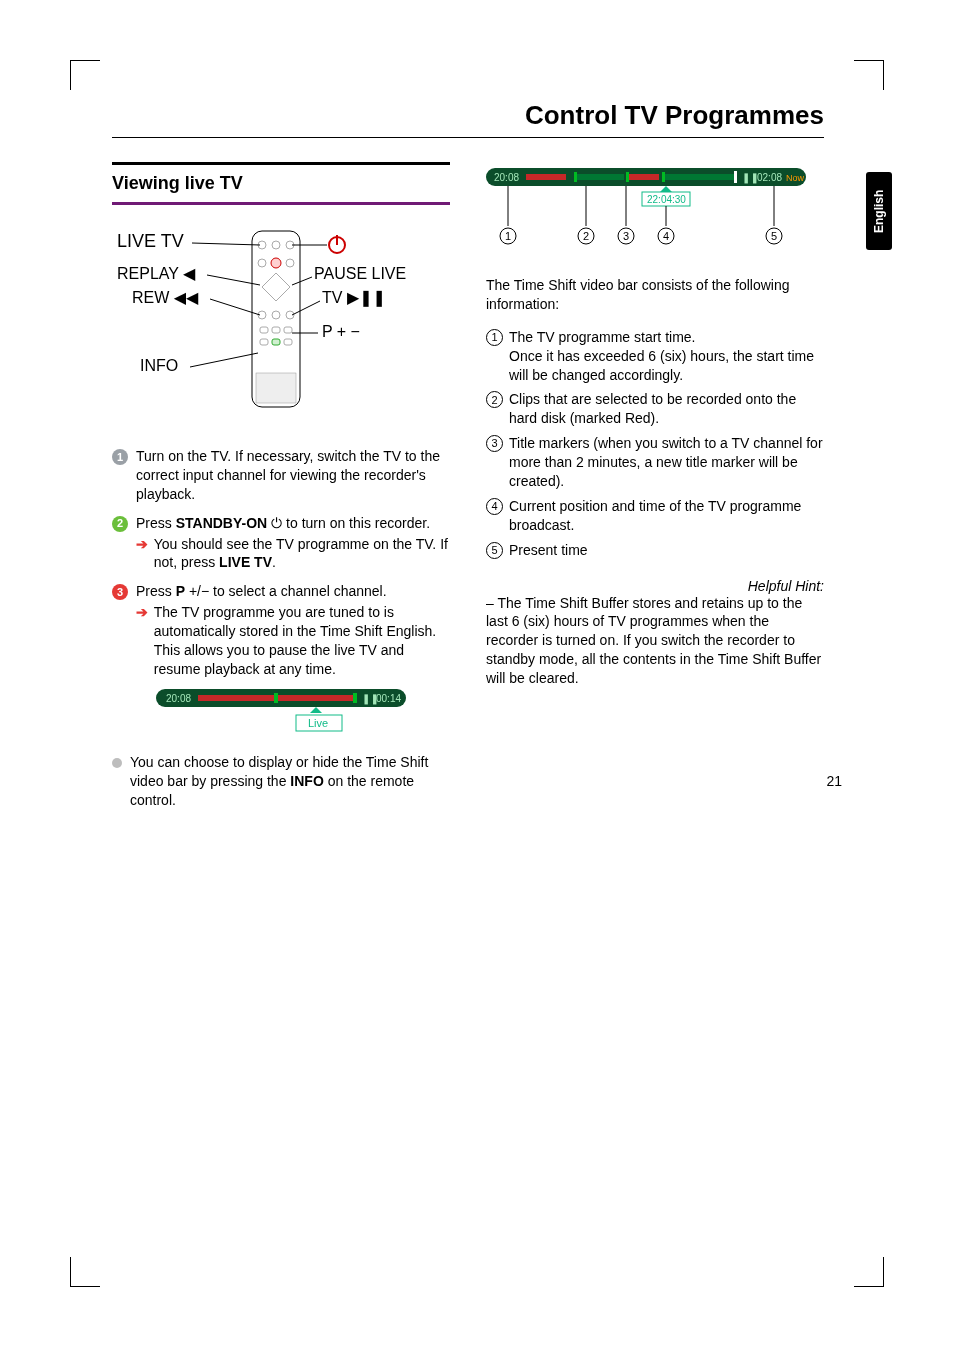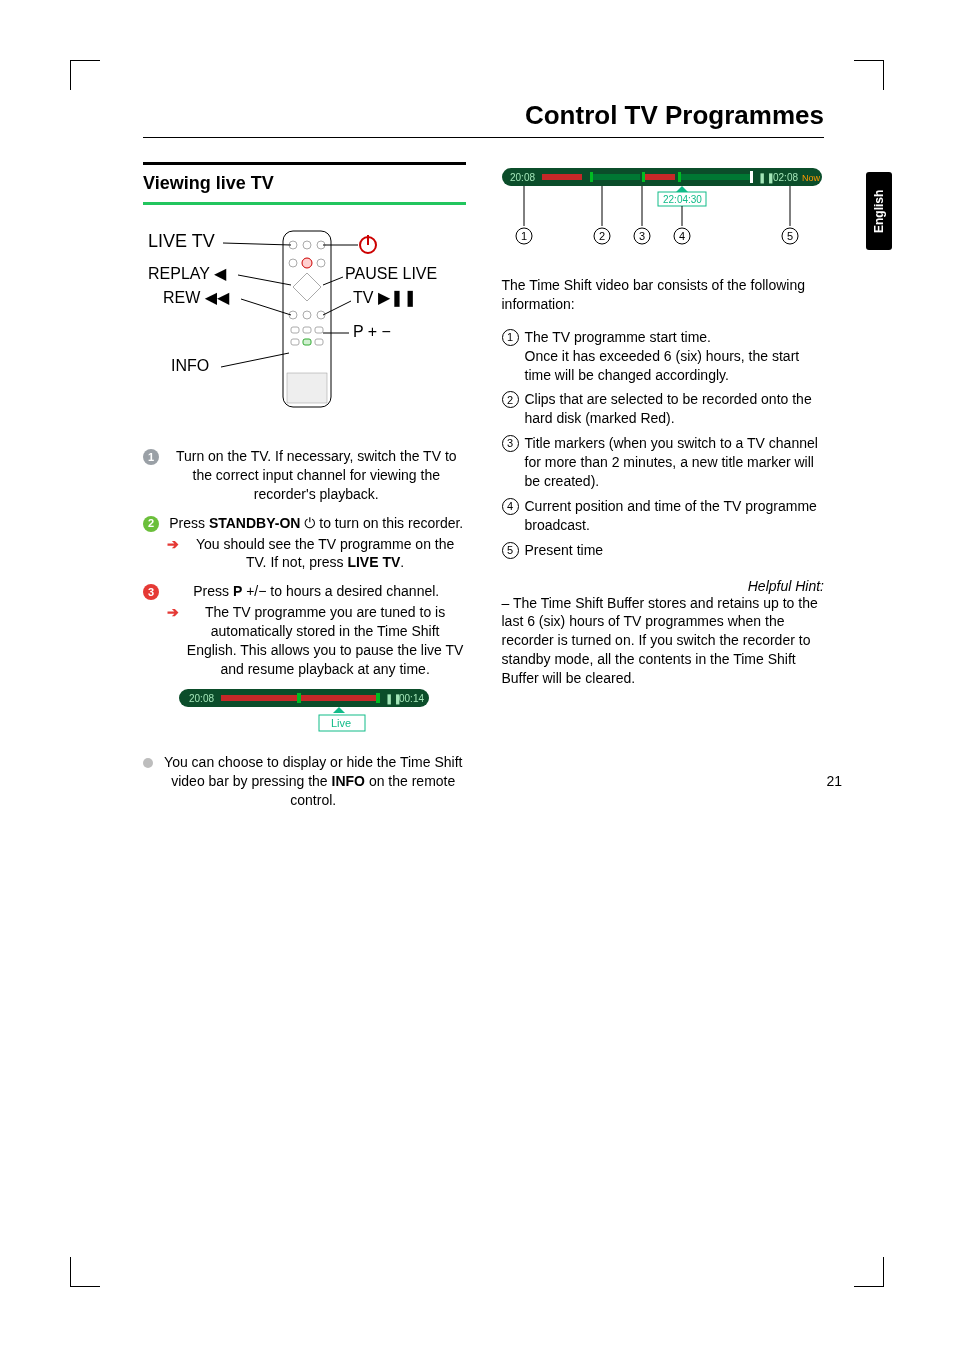--- a/index.html
+++ b/index.html
@@ -1,35 +1,35 @@
 <!DOCTYPE html>
 <html><head>
 <meta charset="utf-8">
 <style>
   * { box-sizing: border-box; margin: 0; padding: 0; }
   body { font-family: Arial, Helvetica, sans-serif; background: #fff; color: #000; width: 954px; height: 1347px; position: relative; }
-  .page { padding: 100px 90px 60px 103px; position: relative; }
+  .page { padding: 100px 90px 60px 72px; position: relative; }
   .crop-tl, .crop-tr, .crop-bl, .crop-br { position: absolute; width: 30px; height: 30px; }
   .crop-tl { top: 60px; left: 70px; border-top: 1px solid #000; border-left: 1px solid #000; }
   .crop-tr { top: 60px; right: 70px; border-top: 1px solid #000; border-right: 1px solid #000; }
   .crop-bl { bottom: 60px; left: 70px; border-bottom: 1px solid #000; border-left: 1px solid #000; }
   .crop-br { bottom: 60px; right: 70px; border-bottom: 1px solid #000; border-right: 1px solid #000; }
   .page-title { font-size: 26px; font-weight: bold; text-align: right; padding-right: 40px; margin-bottom: 6px; }
   .title-rule { border-top: 1px solid #000; margin: 0 40px 24px 40px; }
   .columns { display: flex; gap: 36px; padding: 0 40px; }
   .col { flex: 1 1 0; }
-  .section-head { font-size: 18px; font-weight: bold; border-top: 3px solid #000; border-bottom: 3px solid #22c55e; padding: 8px 0; margin-bottom: 18px; }
+  .section-head { font-size: 18px; font-weight: bold; border-top: 3px solid #000; border-bottom: 3px solid #701a75; padding: 8px 0; margin-bottom: 18px; }
   .remote-diagram { margin: 8px 0 20px 0; }
   .step { display: flex; align-items: flex-start; gap: 8px; margin-bottom: 10px; font-size: 14px; line-height: 1.35; }
   .step .num { display: inline-flex; align-items: center; justify-content: center; width: 16px; height: 16px; border-radius: 50%; color: #fff; font-size: 11px; font-weight: bold; flex: 0 0 16px; margin-top: 2px; }
   .num-grey { background: #9aa0a6; }
   .num-green { background: #6bbf3b; }
   .num-red { background: #e53935; }
   .bullet-grey { width: 10px; height: 10px; border-radius: 50%; background: #bdbdbd; display:inline-block; flex: 0 0 10px; margin-top: 5px; }
-  .step-body { flex: 1; text-align: center; }
+  .step-body { flex: 1; }
   .arrow { color: #e53935; font-weight: bold; }
   .sub { display: flex; gap: 6px; margin-top: 2px; }
   .videobar-small { margin: 8px auto 14px auto; width: 250px; }
   .para { font-size: 14px; line-height: 1.35; margin-bottom: 14px; }
   .circ-list { display:flex; gap:6px; font-size:14px; line-height:1.35; margin-bottom:6px; }
   .circ { width:17px; height:17px; border:1px solid #000; border-radius:50%; display:inline-flex; align-items:center; justify-content:center; font-size:11px; flex:0 0 17px; margin-top:1px;}
   .hint-head { font-style: italic; font-size: 14px; text-align: right; }
   .hint-body { font-size: 14px; line-height:1.35; }
   .lang-tab { position: absolute; right: 62px; top: 172px; width: 26px; height: 78px; background: #000; color: #fff; font-size: 12px; font-weight: bold; display:flex; align-items:center; justify-content:center; writing-mode: vertical-rl; transform: rotate(180deg); border-radius: 3px; }
   .page-num { position: absolute; right: 112px; bottom: 90px; font-size: 14px; }
@@ -118,21 +118,21 @@
           <div class="sub">
               <span class="arrow">➔</span> 
               <span><span>You should see the TV programme on the TV.  If not, press </span><span class="b">LIVE TV</span><span>.</span></span>
             </div>
         </div>
       </div>
 
       <div class="step">
         <span class="num num-red">3</span>
         <div class="step-body">
-          <span>Press </span><span class="b">P</span><span> +/− to hours a desired channel.</span>
+          <span>Press </span><span class="b">P</span><span> +/− to select a channel channel.</span>
           <div class="sub">
               <span class="arrow">➔</span> 
               <span>The TV programme you are tuned to is automatically stored in the Time Shift English. This allows you to pause the live TV and resume playback at any time.</span>
             </div>
         </div>
       </div>
 
 
       <div class="videobar-small">
         <svg width="250" height="46" viewBox="0 0 250 46">

